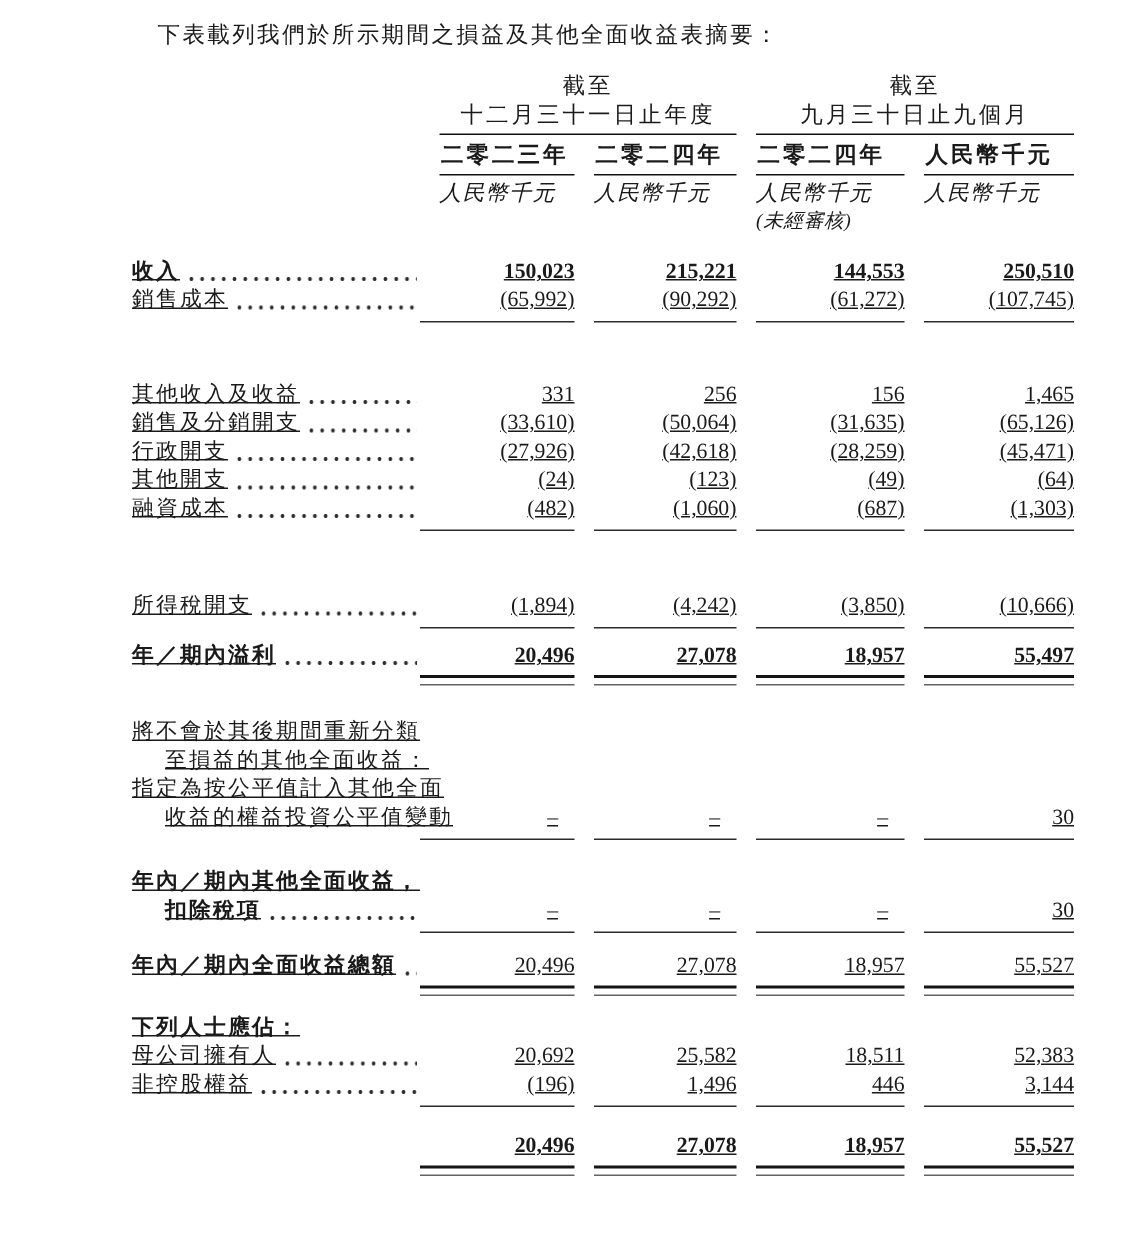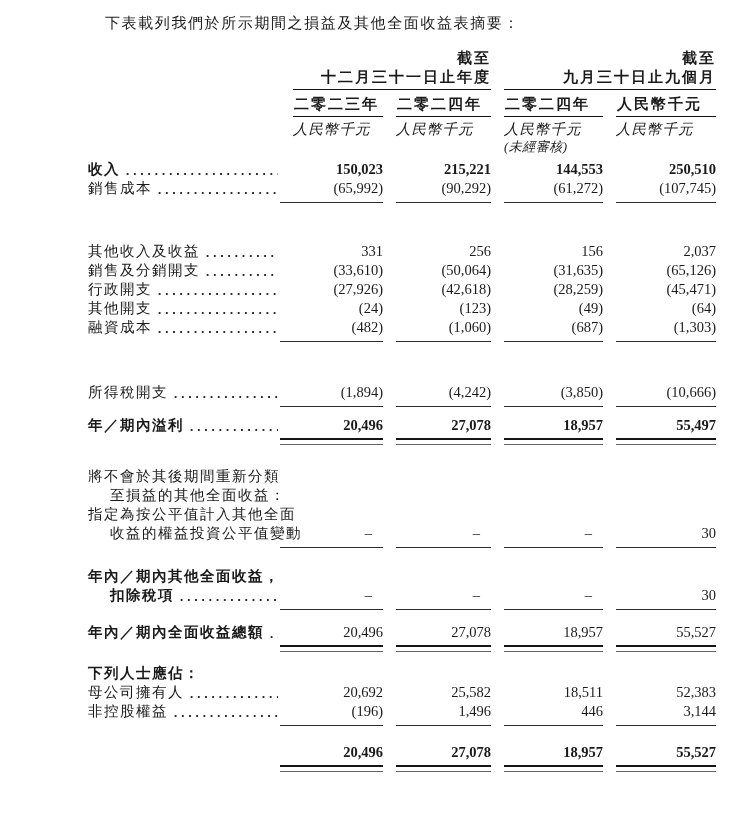--- a/index.html
+++ b/index.html
@@ -19,22 +19,22 @@
   
   .hgrid,.trow{
     display:grid;
     grid-template-columns:192px 103px 108px 112px 113px;
   }
   
   .grp{
     margin-left:13px;
     border-bottom:1.4px solid #111;
     padding-bottom:2px;
-    text-align:right;
-    font-weight:bold;font-size:15px;letter-spacing:2px;line-height:19px;
+    text-align:center;
+    font-weight:normal;font-size:15px;letter-spacing:2px;line-height:19px;
     grid-row:1;
   }
   .grp1{grid-column:2/4;}
   .grp2{grid-column:4/6;}
   .yr{
     grid-row:2;
     margin-left:13px;
     border-bottom:1.4px solid #111;
     font-weight:bold;font-size:15px;letter-spacing:2px;line-height:19px;
     padding:5px 0 2px 1px;
@@ -46,21 +46,21 @@
     font-style:italic;font-size:14.5px;letter-spacing:1px;line-height:18px;
     padding-top:3px;white-space:nowrap;
   }
   .unaud{
     grid-row:4;grid-column:4;
     margin-left:13px;
     font-style:italic;font-size:13px;letter-spacing:.5px;line-height:17px;
     white-space:nowrap;
   }
   
-  #rows{margin-top:5px;}
+  #rows{margin-top:17px;text-decoration:underline;}
   .trow{align-items:end;line-height:19px;font-size:14.5px;}
   .lab{grid-column:1;white-space:nowrap;letter-spacing:1.5px;}
   .lab.b{font-weight:bold;}
   .labline{display:flex;align-items:baseline;}
   .labline .ind{padding-left:22px;}
   .leader{
     flex:1 1 auto;min-width:6px;align-self:flex-end;height:14px;margin:0 2px 0 4px;
     background:radial-gradient(circle,#2c2c2c 1.1px,transparent 1.45px) repeat-x left bottom 3px;
     background-size:7.2px 4px;
   }
@@ -143,21 +143,21 @@
       <div class="trow">
         <div class="lab">
           <div class="labline">
             <span>其他收入及收益</span>
             <span class="leader"></span>
           </div>
         </div>
         <div class="cell"><span class="num">331</span></div>
         <div class="cell"><span class="num">256</span></div>
         <div class="cell"><span class="num">156</span></div>
-        <div class="cell"><span class="num">2,037</span></div>
+        <div class="cell"><span class="num">1,465</span></div>
       </div>
       <div class="trow">
         <div class="lab">
           <div class="labline">
             <span>銷售及分銷開支</span>
             <span class="leader"></span>
           </div>
         </div>
         <div class="cell"><span class="num">(33,610)</span></div>
         <div class="cell"><span class="num">(50,064)</span></div>

